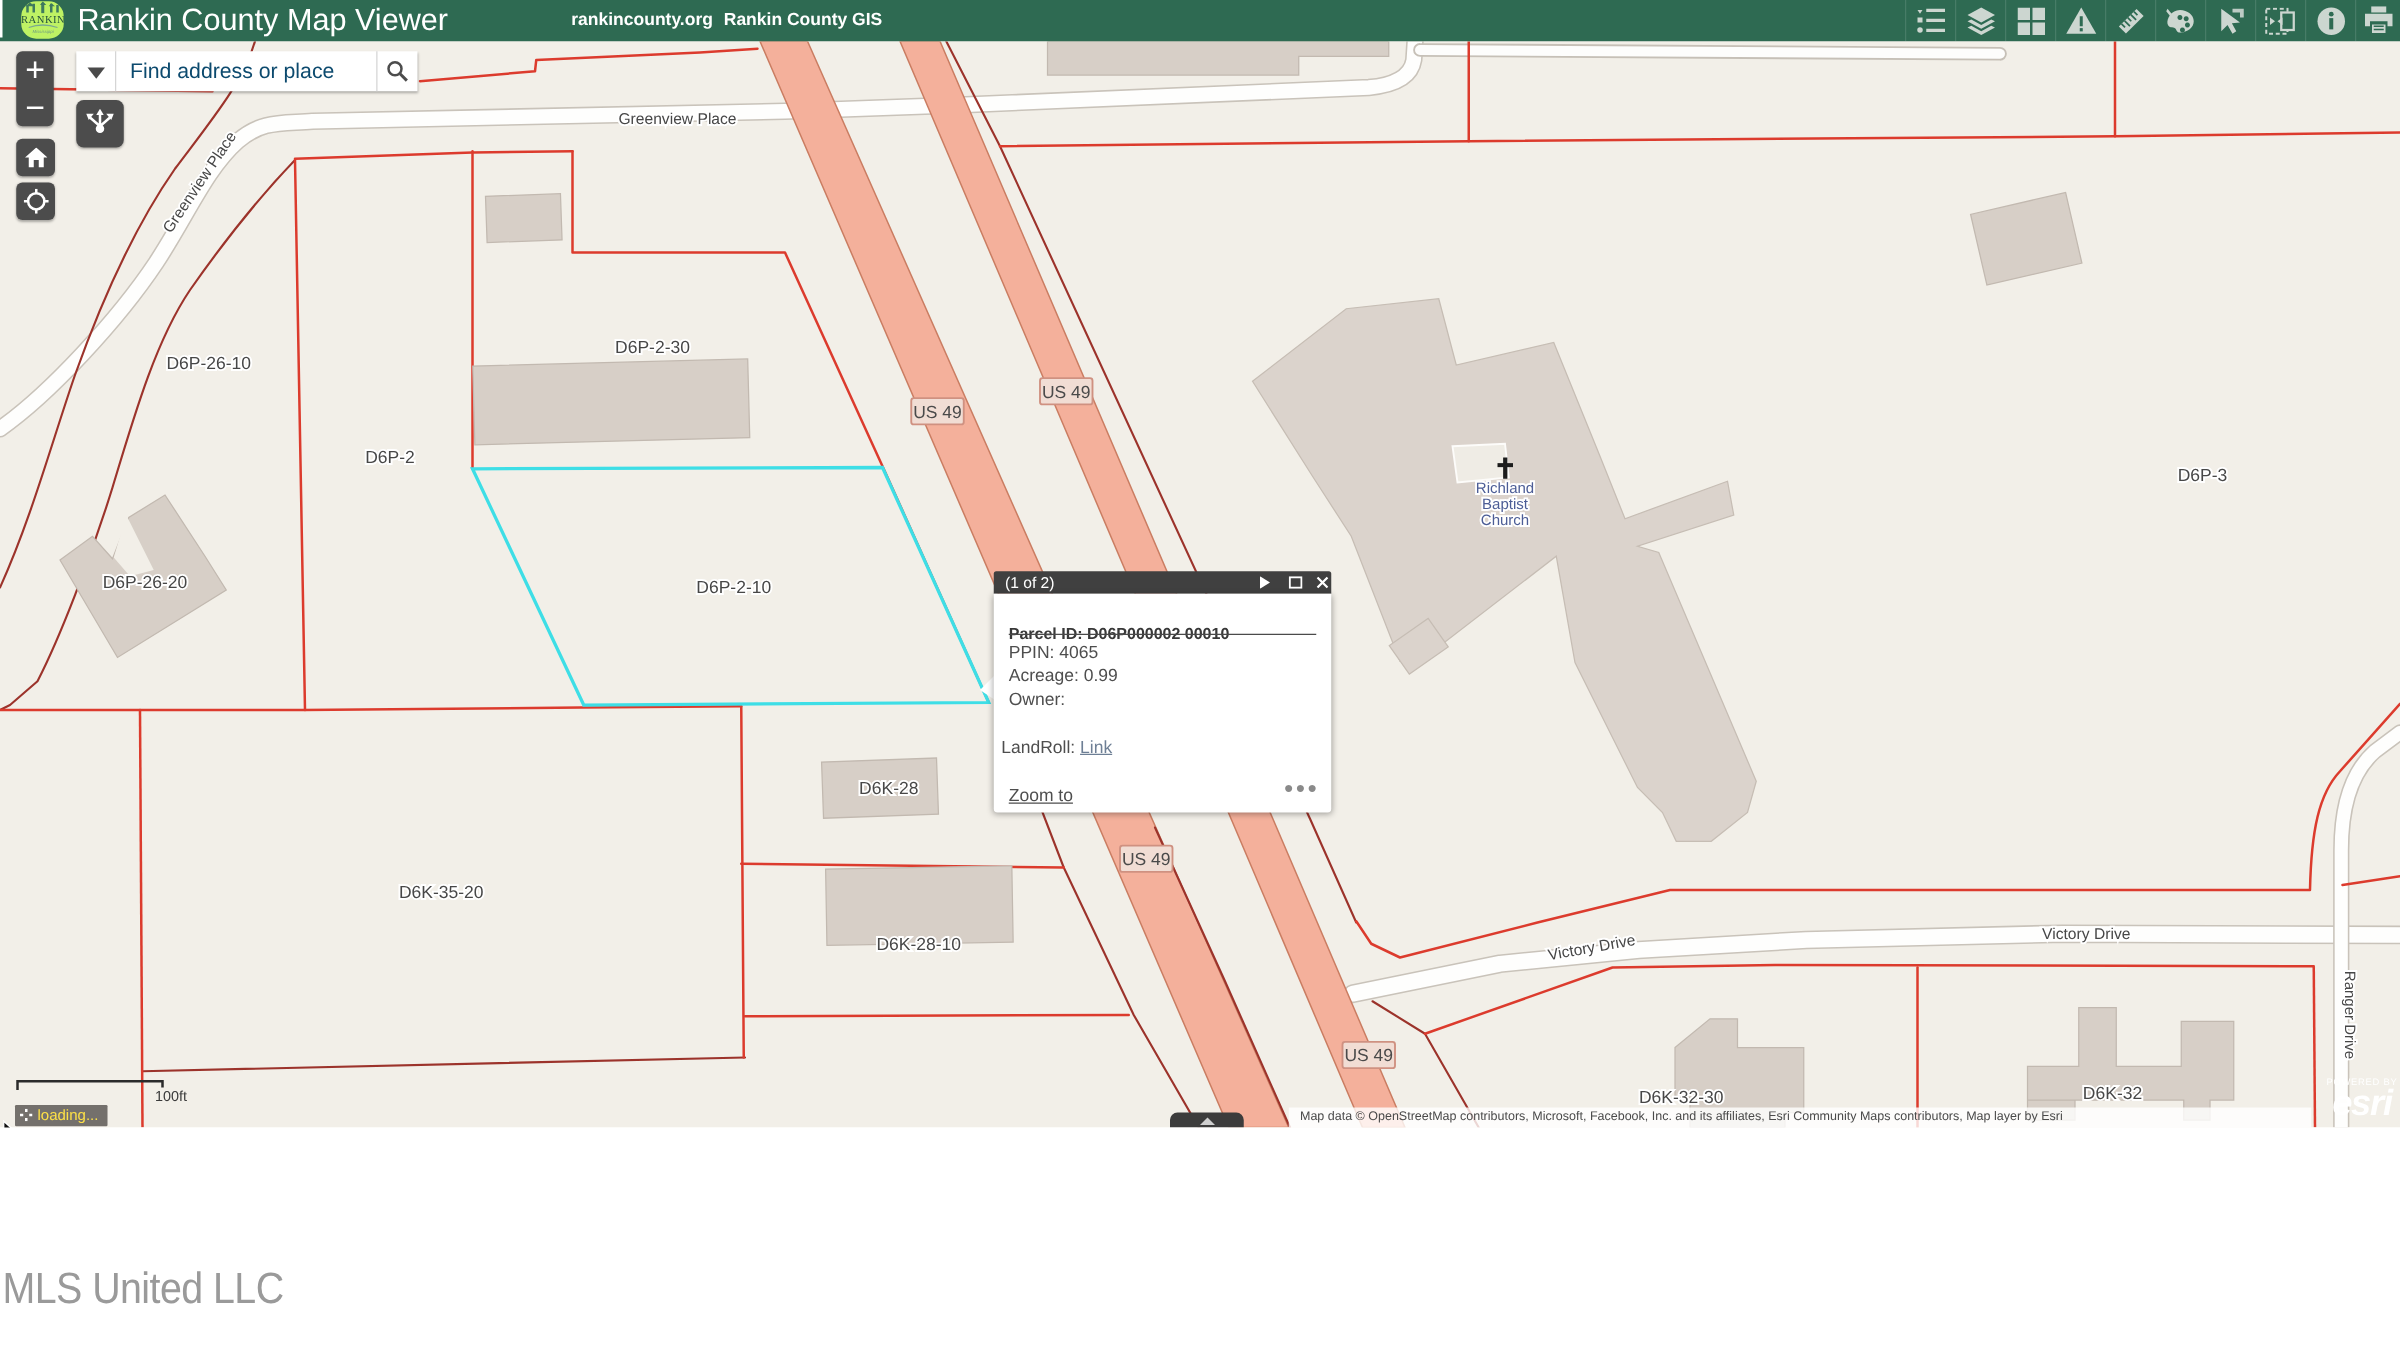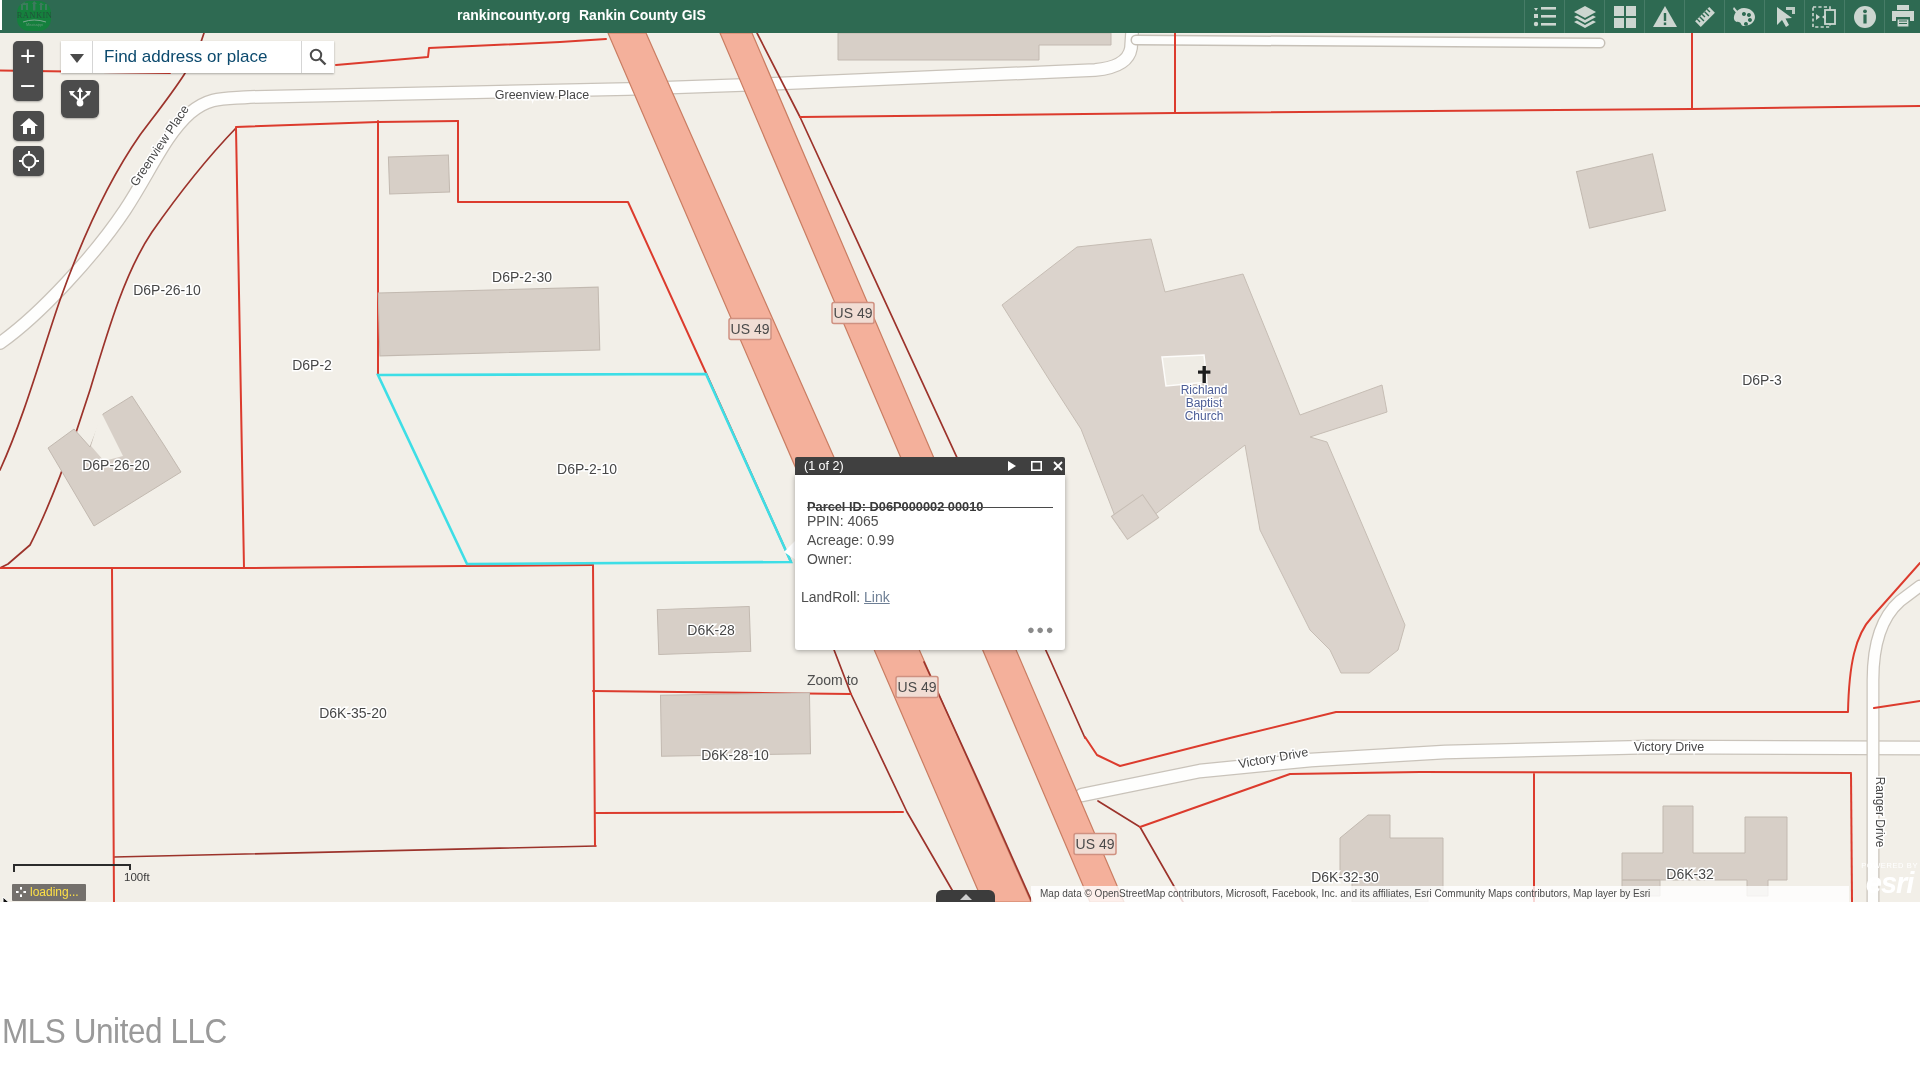--- a/index.html
+++ b/index.html
@@ -1,19 +1,19 @@
 <!DOCTYPE html>
 <html><head>
 <meta charset="utf-8">
 <style>
   * { margin:0; padding:0; box-sizing:border-box; }
   html,body { width:1920px; height:1080px; background:#fff; font-family:"Liberation Sans", sans-serif; overflow:hidden; }
   #page { position:relative; width:1920px; height:1080px; }
   #header { position:absolute; left:0; top:0; width:1920px; height:33px; background:#2e6a52; }
-  #logo { position:absolute; left:17px; top:1px; width:34px; height:30px; background:#15803d; border-radius:12px; overflow:hidden; }
+  #logo { position:absolute; left:17px; top:1px; width:34px; height:30px; background:#bef264; border-radius:12px; overflow:hidden; }
   #title { position:absolute; left:62px; top:3px; font-size:24.5px; color:#fff; white-space:nowrap; }
   .hlink { position:absolute; top:7px; font-size:14px; font-weight:bold; color:#fff; white-space:nowrap; }
   #map { position:absolute; left:0; top:33px; width:1920px; height:869px; background:#f2efe8; overflow:hidden; }
   #mapsvg { position:absolute; left:0; top:0; }
   #bottomwhite { position:absolute; left:0; top:902px; width:1920px; height:178px; background:#fff; }
   #mls { position:absolute; left:2px; top:1011px; font-size:35px; color:#9a9a9a; letter-spacing:-0.5px; transform:scaleX(0.9); transform-origin:left top; }
   .mbtn { position:absolute; background:#4c4c4c; border-radius:5px; color:#fff; text-align:center; box-shadow:0 1px 2px rgba(0,0,0,.3); }
   #searchwrap { position:absolute; left:61px; top:41px; width:273px; height:32px; background:#fff; box-shadow:0 1px 2px rgba(0,0,0,.3); display:flex; }
   #searchdd { width:32px; height:32px; border-right:1px solid #d5d5d5; position:relative; }
   #searchdd:after { content:""; position:absolute; left:9px; top:13px; border-left:7px solid transparent; border-right:7px solid transparent; border-top:9px solid #4a4a4a; }
@@ -222,21 +222,21 @@
           <path d="M1,1 L9,9 M9,1 L1,9" stroke="#fff" stroke-width="1.8"></path>
         </svg>
     </div>
     <div id="popupbody"></div>
     <div class="ptxt" style="left:12px; top:42px; font-weight:bold; color:#383838; font-size:12.8px;">Parcel ID: D06P000002 00010</div>
     <div style="position:absolute; left:12px; top:49.5px; width:246px; border-top:1.4px solid #4a4a4a;"></div>
     <div class="ptxt" style="left:12px; top:56px;">PPIN: 4065</div>
     <div class="ptxt" style="left:12px; top:75px;">Acreage: 0.99</div>
     <div class="ptxt" style="left:12px; top:94px;">Owner:</div>
     <div class="ptxt" style="left:6px; top:132px;">LandRoll: <span style="color:#6e7f95; text-decoration:underline;">Link</span></div>
-    <div class="ptxt" style="left:12px; top:171px; margin-top:44px;">Zoom to</div>
+    <div class="ptxt" style="left:12px; top:171px; text-decoration:underline;">Zoom to</div>
     <div class="ptxt" style="left:232px; top:165px; color:#8a8a8a; letter-spacing:1.5px; font-size:13px;">●●●</div>
   </div>
 
   <svg style="position:absolute; left:0px; top:855px;" width="170" height="30">
     <path d="M14,9 L14,17 M14,10 L130,10 M130,9 L130,15" stroke="#2b2b2b" stroke-width="2" fill="none"></path>
     <text x="124" y="26" font-size="11.5px" fill="#3a3a3a" font-family="Liberation Sans, sans-serif">100ft</text>
   </svg>
   <div id="loadbox">
     <svg width="10" height="10" viewBox="0 0 10 10" style="margin:3px 2px 0 4px;">
         <g fill="#fff">
@@ -269,20 +269,21 @@
             <rect x="28" y="3" width="2" height="6"></rect>
             <path d="M3,4 L7,1 L11,4 Z"></path>
             <path d="M15,3 L17.2,0 L20,3 Z"></path>
             <path d="M22,4 L24,1.5 L27,4 Z"></path>
           </g>
         <text x="17.5" y="17" font-size="8.5px" font-family="Liberation Serif, serif" fill="#23513c" text-anchor="middle" style="letter-spacing:.4px;">RANKIN</text>
         <path d="M6,21 Q17,17 29,21" stroke="#7aa98f" stroke-width="1" fill="none"></path>
         <text x="17.5" y="25" font-size="3.5px" fill="#6d9a81" text-anchor="middle" font-style="italic">Mississippi</text>
       </svg>
     </div>
+    <div id="title">Rankin County Map Viewer</div>
     <div class="hlink" style="left:457px;">rankincounty.org</div>
     <div class="hlink" style="left:567px;margin-left:12px;">Rankin County GIS</div>
 
     <div class="hicon" style="left:1524px;">
         <svg width="24" height="22" viewBox="0 0 24 22">
           <g fill="#ccd6d0">
             <path d="M1,2 L5,2 L3,5 Z"></path>
             <rect x="8" y="1" width="15" height="2.6"></rect>
             <rect x="1" y="8" width="4" height="4"></rect>
             <rect x="8" y="9" width="15" height="2.6"></rect>

